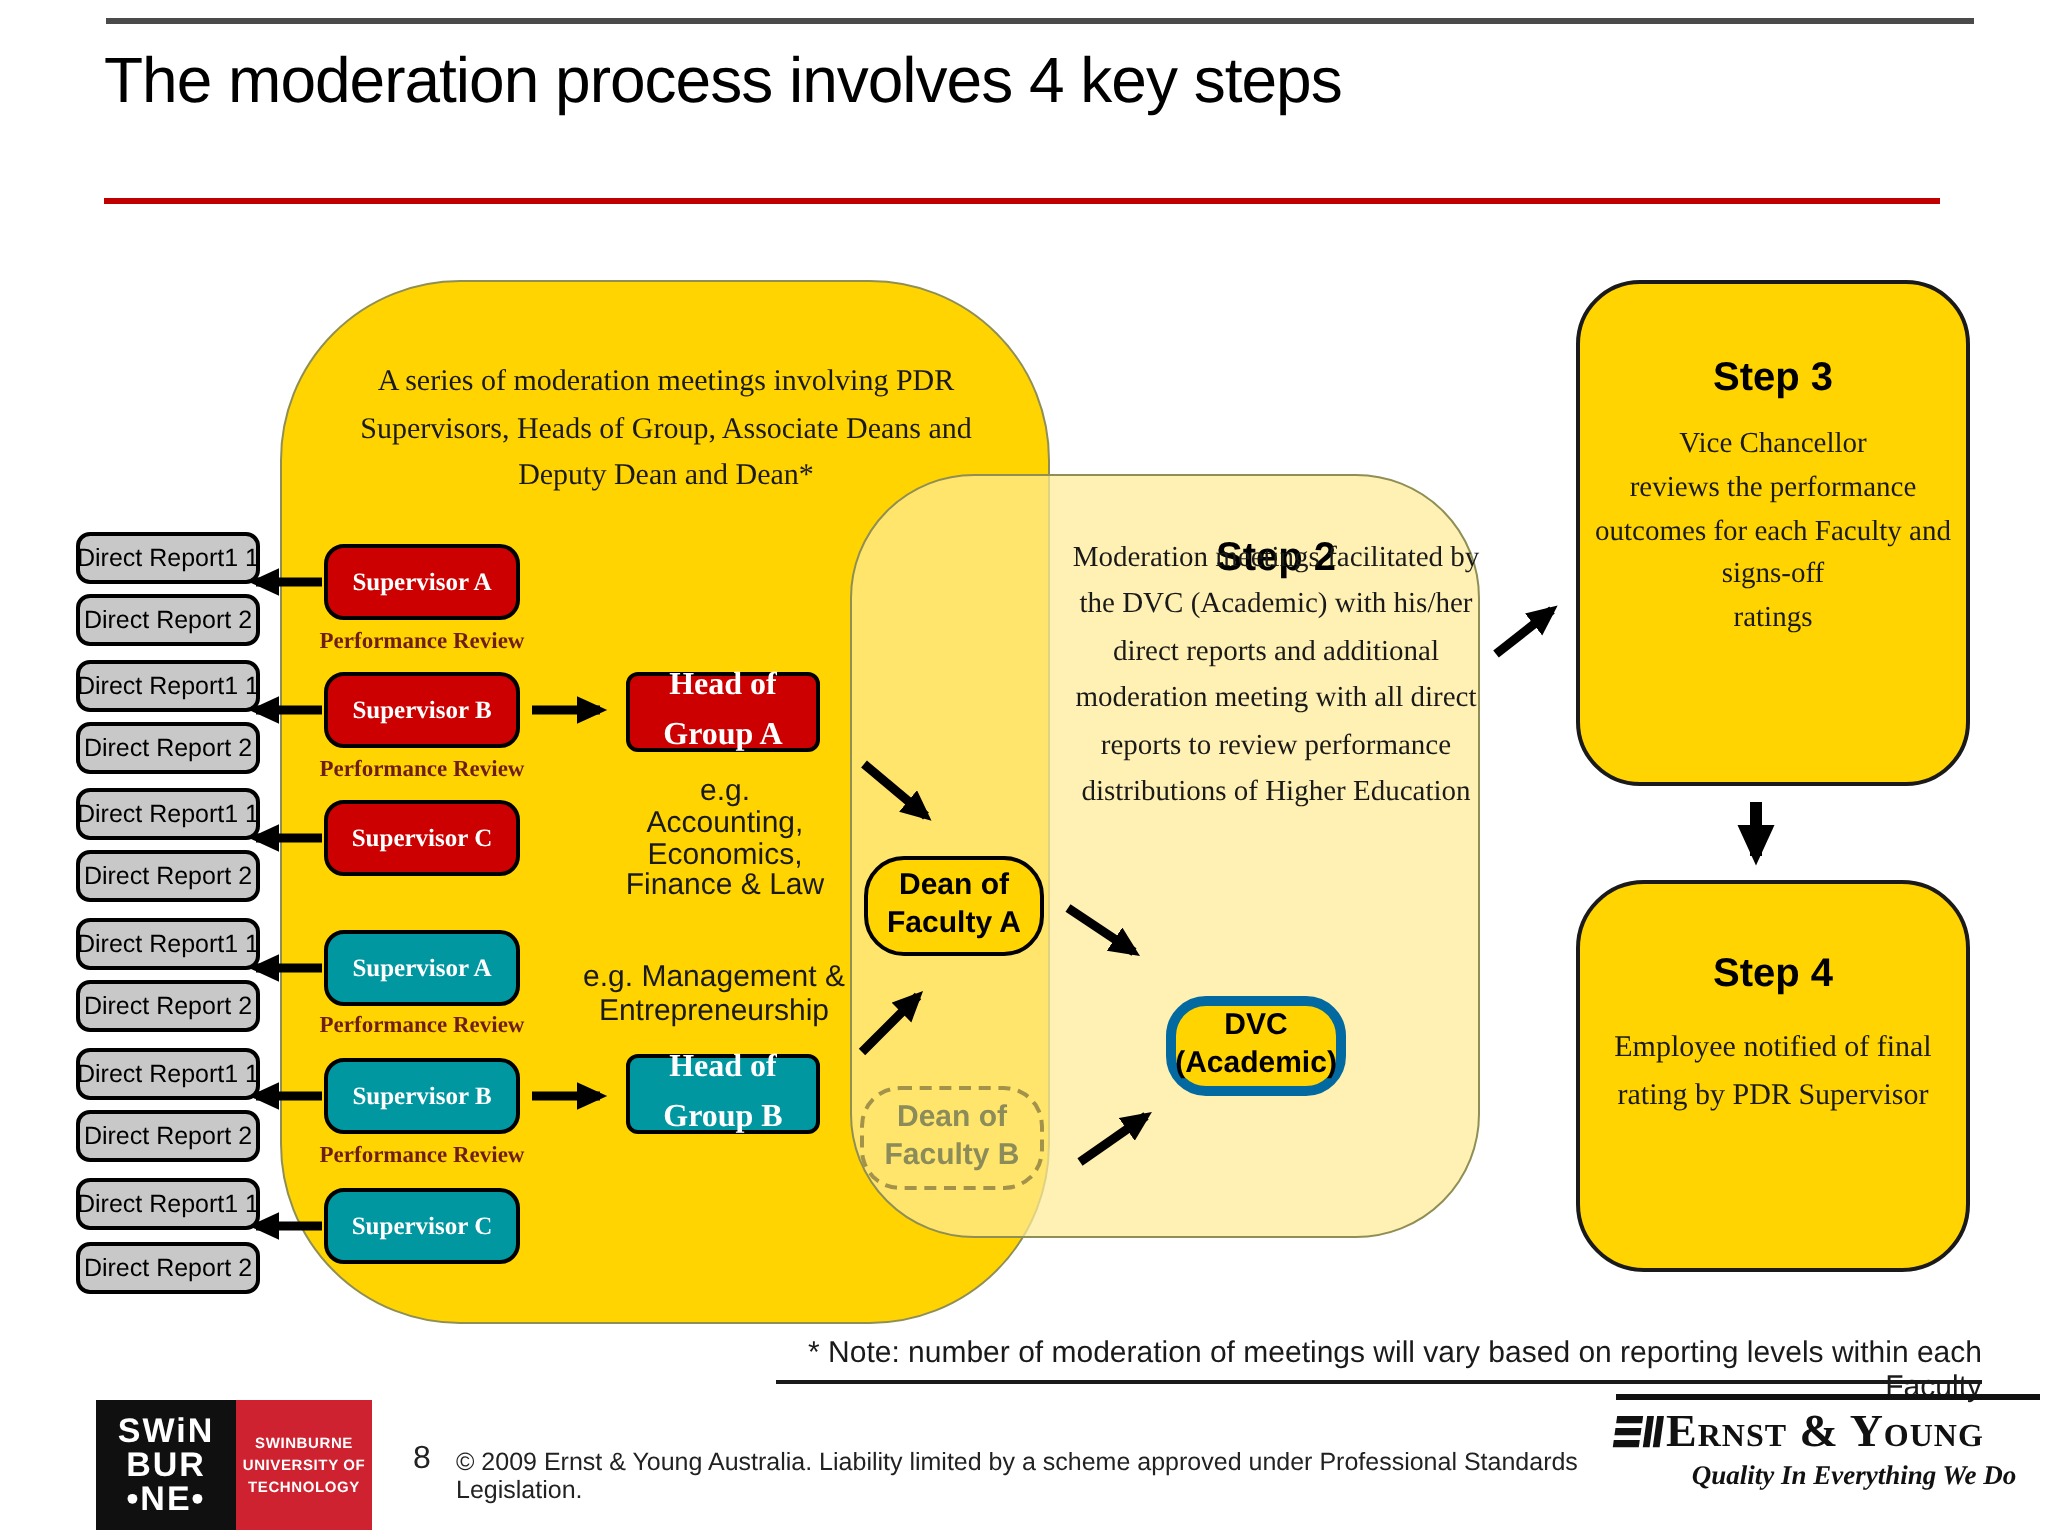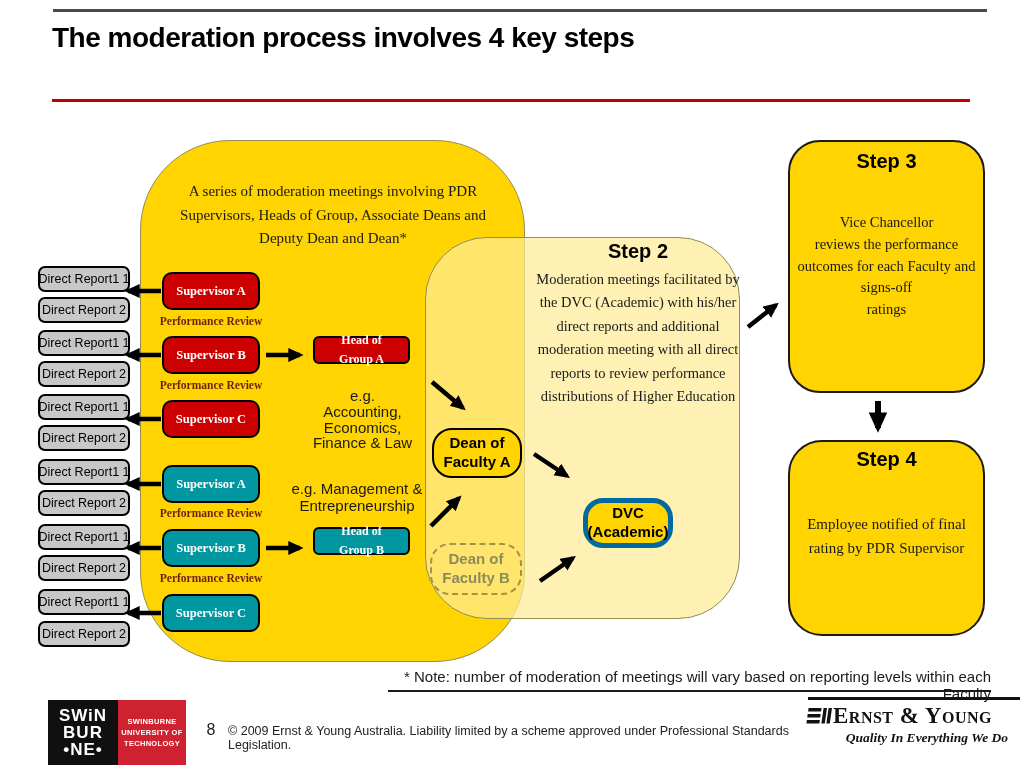--- a/index.html
+++ b/index.html
@@ -3,35 +3,35 @@
 <meta charset="utf-8">
 <style>
   html,body{margin:0;padding:0;background:#fff;}
   .slide{position:relative;width:1024px;height:768px;background:#ffffff;overflow:hidden;
          font-family:"Liberation Sans",sans-serif;color:#000;}
   .abs{position:absolute;}
   .pre{white-space:pre-line;}
 
   
   .top-line{left:53px;top:9px;width:934px;height:3px;background:#4a4a4a;}
-  .title{left:52px;top:22px;width:900px;margin:0;font-size:28px;font-weight:bold;
+  .title{left:52px;top:22px;width:900px;margin:0;font-size:32px;font-weight:normal;
          letter-spacing:-0.5px;color:#000;}
   .red-line{left:52px;top:99px;width:918px;height:3px;background:#C00000;}
 
   
   .blob{box-sizing:border-box;}
   .step1{left:140px;top:140px;width:385px;height:522px;background:#FFD400;
          border:1px solid #8f8f55;border-radius:90px;z-index:1;}
   .step2{left:425px;top:237px;width:315px;height:382px;background:rgba(255,236,150,0.72);
          border:1.5px solid #8f8f55;border-radius:62px;z-index:2;}
   .step34{width:197px;background:#FFD400;border:2px solid #1a1a1a;z-index:1;}
   .step3{left:788px;top:140px;height:253px;border-radius:32px;}
   .step4{left:788px;top:440px;height:196px;border-radius:34px;}
 
-  .step-title{font-size:20px;font-weight:bold;text-align:center;color:#000;}
+  .step-title{font-size:20px;font-weight:bold;text-align:center;color:#000;margin-top:28px;}
   .serif-body{font-family:"Liberation Serif",serif;text-align:center;color:#1a1a1a;}
   .s1-title{left:140px;top:150px;width:385px;}
   .s1-body{left:158px;top:180px;width:350px;font-size:15px;line-height:1.58;z-index:1;}
   .s2-title{left:498px;top:240px;width:280px;z-index:2;}
   .s2-body{left:488px;top:268px;width:300px;font-size:14.5px;line-height:1.62;z-index:2;}
   .s3-title{left:788px;top:150px;width:197px;z-index:1;}
   .s3-body{left:788px;top:212px;width:197px;font-size:14.5px;line-height:1.5;z-index:1;}
   .s4-title{left:788px;top:448px;width:197px;z-index:1;}
   .s4-body{left:796px;top:512px;width:181px;font-size:15px;line-height:1.6;z-index:1;}
 
@@ -43,23 +43,23 @@
   
   .sup{left:162px;width:98px;height:38px;border:2px solid #000;border-radius:10px;
        display:flex;align-items:center;justify-content:center;color:#fff;font-weight:bold;
        font-size:12.5px;font-family:"Liberation Serif",serif;z-index:3;box-sizing:border-box;}
   .red{background:#CC0000;}
   .teal{background:#0097A0;}
 
   .perf{left:150px;width:122px;text-align:center;font-family:"Liberation Serif",serif;
         font-size:11.5px;font-weight:bold;color:#6E1E12;z-index:3;}
 
-  .head{left:313px;width:97px;height:28px;border:2px solid #000;border-radius:6px;
+  .head{left:313px;width:97px;height:40px;border:2px solid #000;border-radius:6px;
         display:flex;align-items:center;justify-content:center;color:#fff;font-weight:bold;
-        font-size:12px;font-family:"Liberation Serif",serif;text-align:center;line-height:1.55;
+        font-size:16px;font-family:"Liberation Serif",serif;text-align:center;line-height:1.55;
         z-index:3;box-sizing:border-box;}
   .eg{text-align:center;font-size:15px;line-height:1.05;color:#1a1a1a;z-index:3;}
   .eg1{left:285px;top:388px;width:155px;}
   .eg2{left:268px;top:480px;width:178px;line-height:1.15;}
 
   .midbox{border-radius:20px;display:flex;align-items:center;justify-content:center;
           text-align:center;font-weight:bold;font-size:15px;line-height:1.25;z-index:3;
           box-sizing:border-box;}
   .deanA{left:432px;top:428px;width:90px;height:50px;background:#FFD400;border:2px solid #000;}
   .deanB{left:430px;top:543px;width:92px;height:52px;background:transparent;

